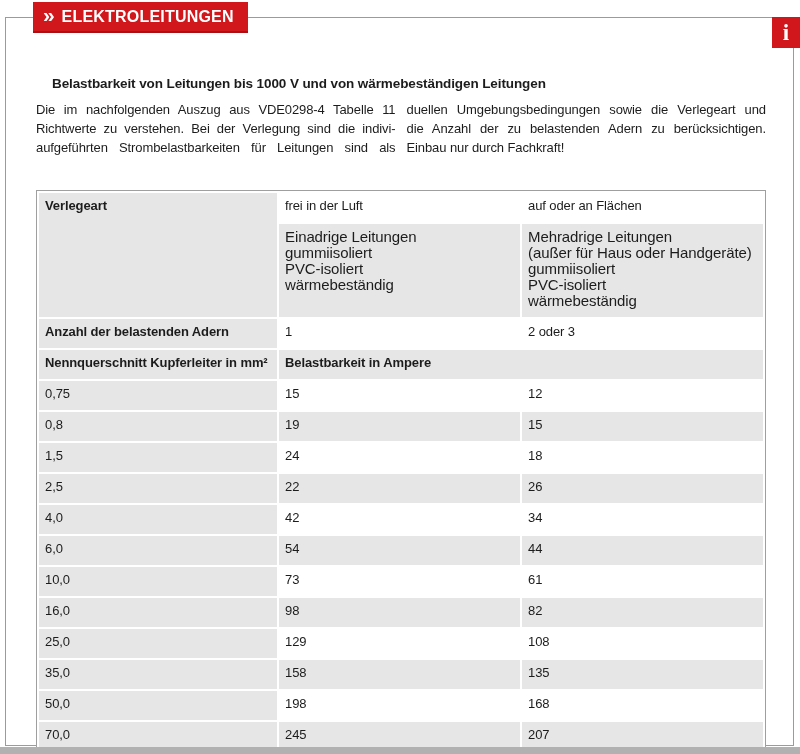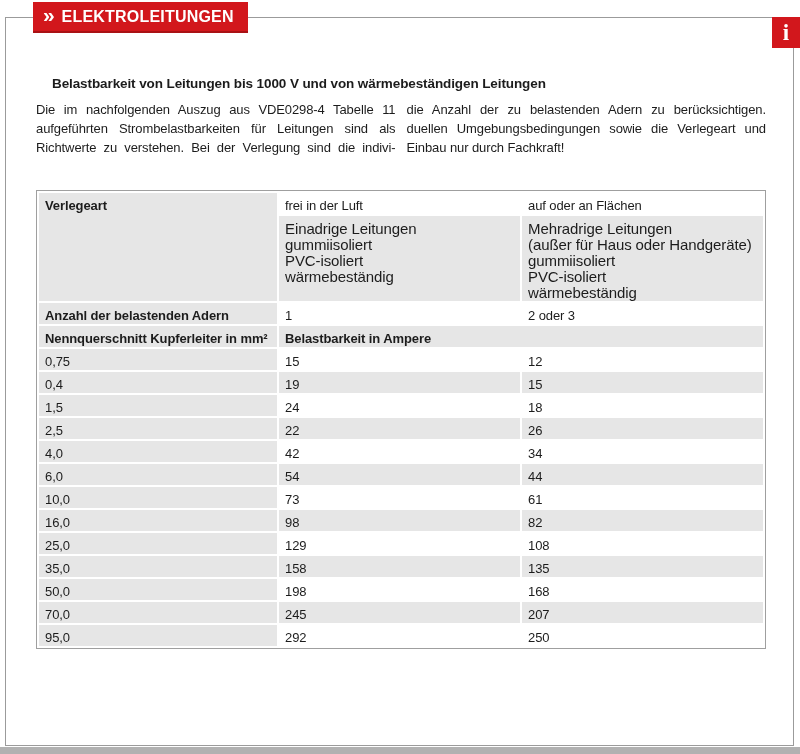--- a/index.html
+++ b/index.html
@@ -104,21 +104,21 @@
     border-spacing: 2px;
     width: 100%;
     background: #ffffff;
     table-layout: fixed;
   }
   .cap-table th, .cap-table td {
     font-size: 13px;
     line-height: 16px;
     text-align: left;
     vertical-align: top;
-    padding: 5px 6px 0 6px;
+    padding: 5px 6px 8px 6px;
   }
   .cap-table th { font-weight: bold; }
   .gray { background: #e6e6e6; }
   .cap-table td.white { background: #ffffff; }
   .cap-table tbody td { background: #ffffff; }
   .cap-table tbody td.c1 { background: #e6e6e6; }
   .cap-table tbody tr.alt td { background: #e6e6e6; }
   .sub-line { font-size: 15px; line-height: 16px; }
 
   
@@ -144,26 +144,26 @@
   <span>i</span>
 </div>
 
 <div class="content">
 
   <h1 class="intro-heading">Belastbarkeit von Leitungen bis 1000 V und von wärmebeständigen Leitungen</h1>
 
   <div class="intro-cols">
     <div class="intro-col">
         <div class="intro-line">Die im nachfolgenden Auszug aus VDE0298-4 Tabelle 11</div>
+        <div class="intro-line">Richtwerte zu verstehen. Bei der Verlegung sind die indivi-</div>
         <div class="intro-line">aufgeführten Strombelastbarkeiten für Leitungen sind als</div>
-        <div class="intro-line">Richtwerte zu verstehen. Bei der Verlegung sind die indivi-</div>
       </div>
     <div class="intro-col last-plain">
+        <div class="intro-line">duellen Umgebungsbedingungen sowie die Verlegeart und</div>
         <div class="intro-line">die Anzahl der zu belastenden Adern zu berücksichtigen.</div>
-        <div class="intro-line">duellen Umgebungsbedingungen sowie die Verlegeart und</div>
         <div class="intro-line">Einbau nur durch Fachkraft!</div>
       </div>
   </div>
 
   <div class="table-wrap">
     <table class="cap-table">
       <colgroup>
         <col style="width:238px">
           <col style="width:241px">
           <col style="width:241px">
@@ -199,21 +199,21 @@
           <th class="gray" colspan="2">Belastbarkeit in Ampere</th>
         </tr>
       </thead>
       <tbody>
           <tr>
             <td class="c1">0,75</td>
             <td class="cv">15</td>
             <td class="cv">12</td>
           </tr>
           <tr class="alt">
-            <td class="c1">0,4</td>
+            <td class="c1">0,8</td>
             <td class="cv">19</td>
             <td class="cv">15</td>
           </tr>
           <tr>
             <td class="c1">1,5</td>
             <td class="cv">24</td>
             <td class="cv">18</td>
           </tr>
           <tr class="alt">
             <td class="c1">2,5</td>

